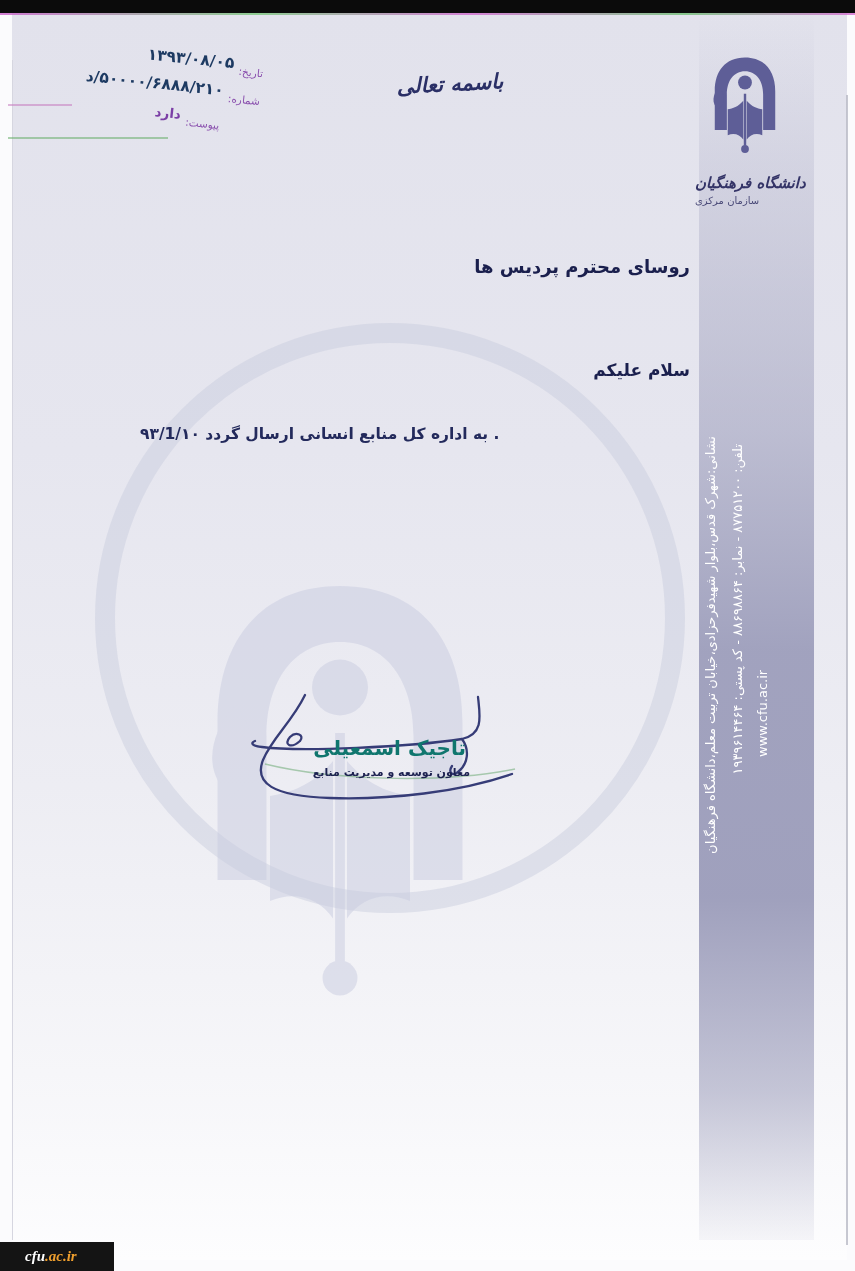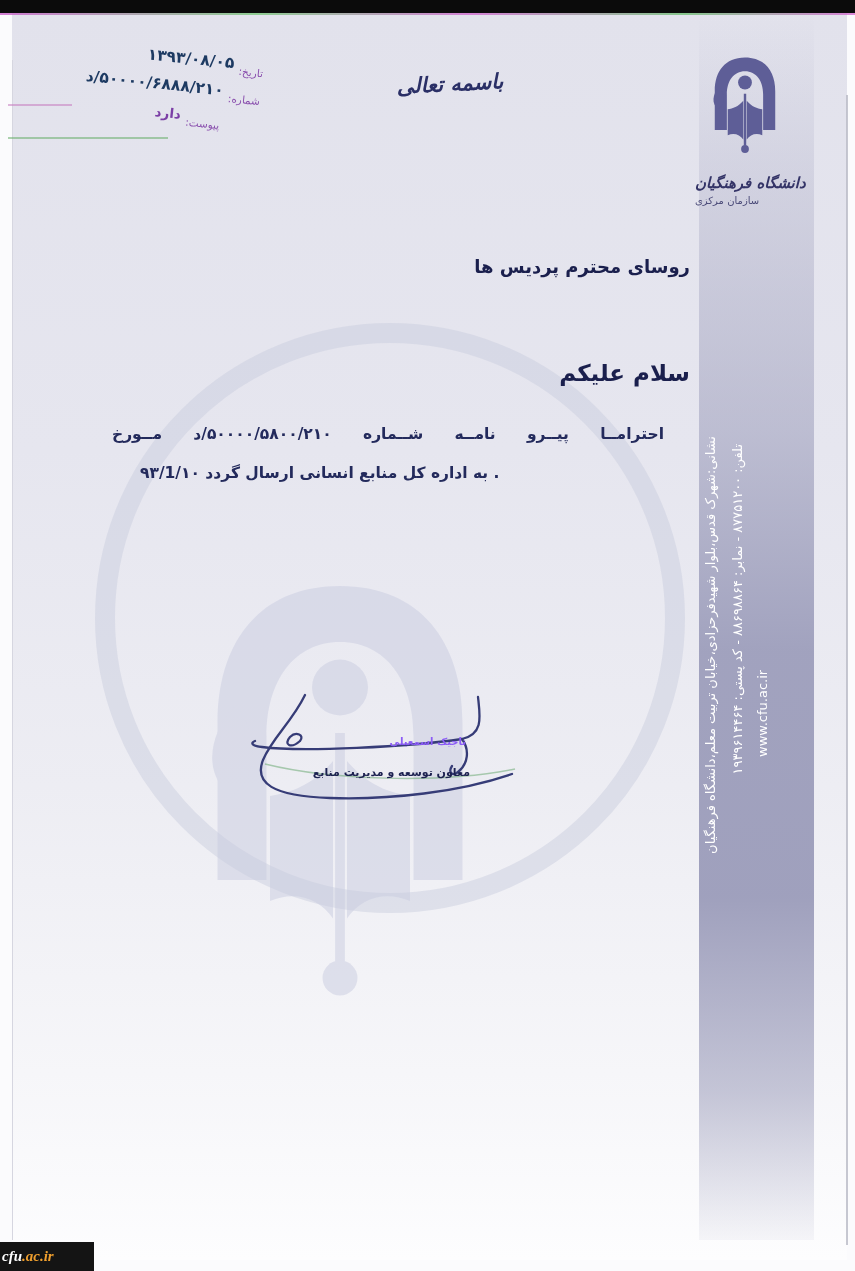--- a/index.html
+++ b/index.html
@@ -46,37 +46,37 @@
 
   
   .logo-box { position:absolute; left:695px; top:54px; width:112px; text-align:left; }
   .logo-svg { width:100px; height:114px; }
   .logo-title { font-size:15px; font-weight:bold; font-style:italic; color:#343467; direction:rtl; margin-top:2px; }
   .logo-sub { font-size:10px; color:#4a4a78; direction:rtl; margin-top:3px; }
 
   .recipient { position:absolute; right:165px; top:256px; direction:rtl;
     font-size:18px; font-weight:bold; color:#1a1f4d; }
   .salutation { position:absolute; right:165px; top:360px; direction:rtl;
-    font-size:23px; font-weight:bold; color:#1a1f4d; }
+    font-size:17px; font-weight:bold; color:#1a1f4d; }
 
   .body-par { position:absolute; left:112px; top:415px; width:578px; color:#232a5c;
     font-size:15.5px; font-weight:bold; }
   .bline { direction:rtl; text-align:justify; text-align-last:justify; height:38.5px; line-height:38.5px; white-space:nowrap; }
   .bline.first { text-indent:26px; }
   .bline.last { direction:ltr; text-align:left; text-align-last:left; padding-left:28px; }
 
   .sig-name { position:absolute; right:389px; top:736px; direction:rtl;
-    font-size:10px; font-weight:bold; color:#8b5cf6; }
+    font-size:20px; font-weight:bold; color:#0f766e; }
   .sig-title { position:absolute; right:385px; top:766px; direction:rtl;
     font-size:11px; font-weight:bold; color:#1c2150; }
   .sig-svg { position:absolute; left:230px; top:680px; width:300px; height:130px; }
 
   
-  .badge { position:absolute; left:0; top:1242px; width:94px; height:29px; background:#141414;
-    display:flex; align-items:center; padding-left:2px;
+  .badge { position:absolute; left:0; top:1242px; width:114px; height:29px; background:#141414;
+    display:flex; align-items:center; padding-left:25px;
     font-family:"Liberation Serif", serif; font-style:italic; font-weight:bold; font-size:15px; }
   .badge .cfu { color:#ffffff; }
   .badge .dom { color:#ef9f2e; }
 </style>
 </head>
 <body>
 
 <div id="stage">
 
   <div class="page-bg"></div>
@@ -135,21 +135,20 @@
       </g>
     </svg>
     <div class="logo-title">دانشگاه فرهنگیان</div>
     <div class="logo-sub">سازمان مرکزی</div>
   </div>
 
   <div class="recipient">روسای محترم پردیس ها</div>
   <div class="salutation">سلام علیکم</div>
 
   <div class="body-par">
-    <div class="bline first">احترامــا پیــرو نامــه شــماره ۵۰۰۰۰/۵۸۰۰/۲۱۰/د مــورخ</div>
     <div class="bline last"><span>۹۳/1/۱۰</span> <span dir="rtl">به اداره کل منابع انسانی ارسال گردد</span> <span>.</span></div>
   </div>
 
   <svg class="sig-svg" viewBox="0 0 300 130">
     <g fill="none" stroke="#363c77" stroke-width="2.3" stroke-linecap="round">
       <path d="M248,17 C250,36 254,54 232,59 C180,67 70,72 32,67 C22,66 20,63 25,61"></path>
       <path d="M75,15 C62,42 42,58 33,80 C24,103 42,116 100,118 C160,120 230,112 282,94"></path>
       <path d="M70,61 C61,69 53,65 60,57 C66,51 75,55 70,61"></path>
       <path d="M232,59 C240,70 238,84 228,92 C222,97 218,92 222,86"></path>
     </g>

